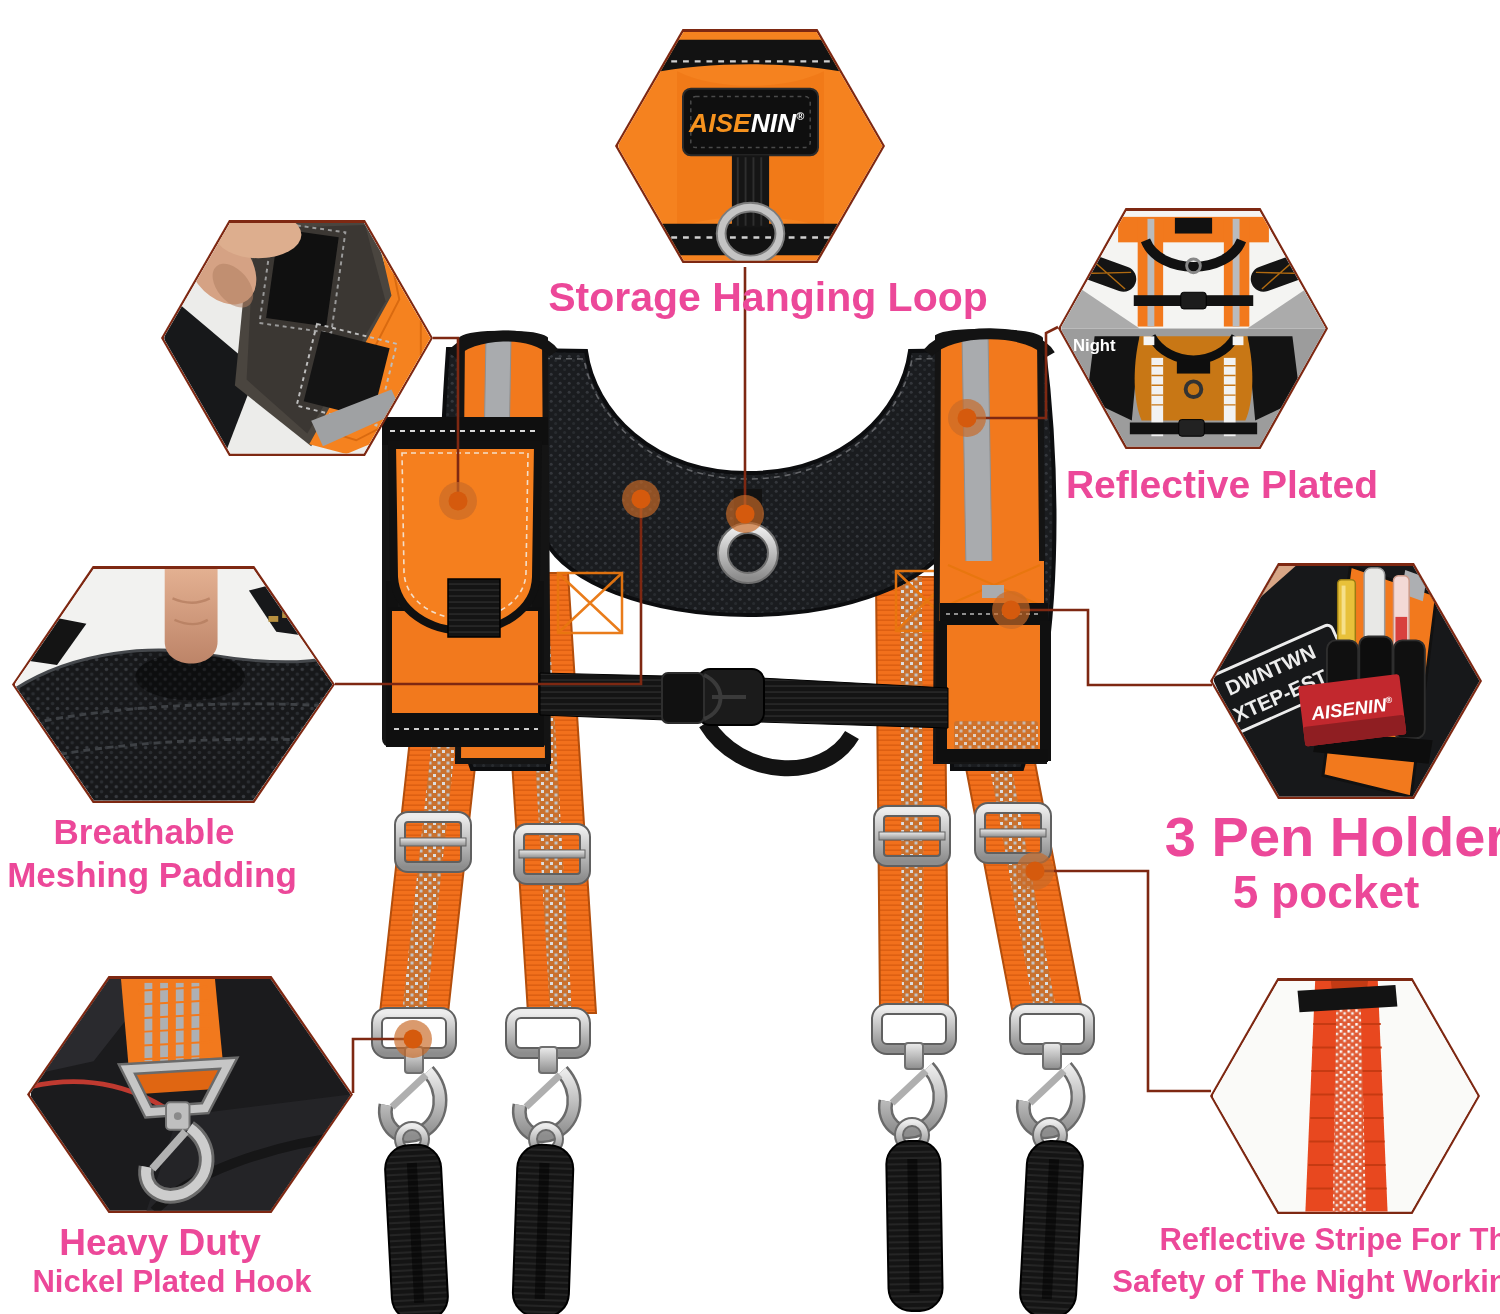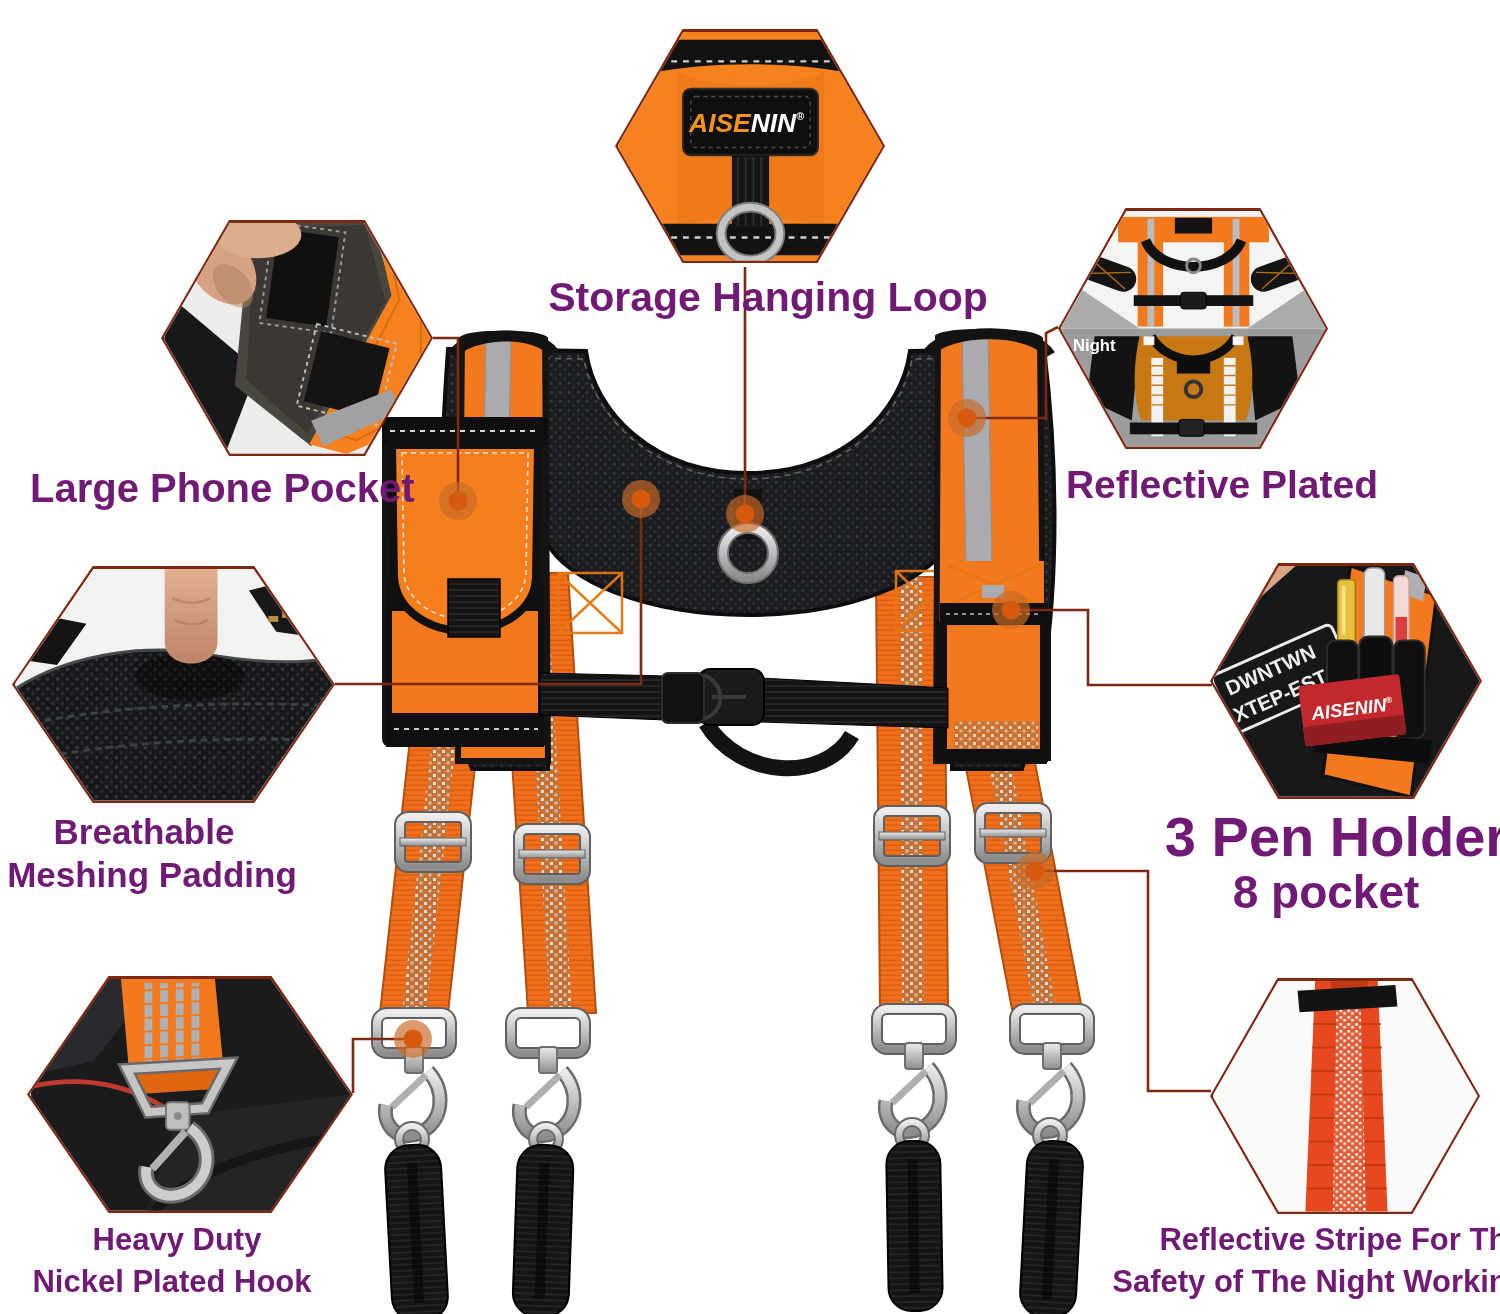--- a/index.html
+++ b/index.html
@@ -4,21 +4,21 @@
 <style>
   html,body{margin:0;padding:0;background:#ffffff;}
   #canvas{position:relative;width:1500px;height:1314px;background:#ffffff;overflow:hidden;
           font-family:"Liberation Sans", sans-serif;margin-top:21px;}
   #art{position:absolute;left:0;top:0;z-index:1;}
   .hex{position:absolute;z-index:2;background:#7E2812;
        clip-path:polygon(0% 50%,25% 0%,75% 0%,100% 50%,75% 100%,25% 100%);}
   .hex-in{position:absolute;left:2.5px;top:2.5px;right:2.5px;bottom:2.5px;background:#fff;
        clip-path:polygon(0% 50%,25% 0%,75% 0%,100% 50%,75% 100%,25% 100%);}
   .hex-in svg{display:block;width:100%;height:100%;}
-  .cap{position:absolute;z-index:3;font-weight:bold;color:#701a75;white-space:nowrap;
+  .cap{position:absolute;z-index:3;font-weight:bold;color:#ec4899;white-space:nowrap;
        line-height:1;transform:translateX(-50%);}
   .cap.left{transform:none;}
 </style>
 </head>
 <body>
 
 <div id="canvas">
 
 <svg id="art" width="1500" height="1314" viewBox="0 0 1500 1314">
   <defs>
@@ -489,24 +489,23 @@
             <line x1="96" y1="212" x2="177" y2="212"></line>
           </g>
    <polygon points="126,0 150,0 156,236 122,236" fill="url(#whitedot)"></polygon>
    <polygon points="120,0 158,0 156,16 122,18" fill="#C23A14"></polygon>
    <polygon points="86,10 186,4 188,26 88,32" fill="#131313"></polygon>
  </svg>
       </div>
 </div>
 
 <div class="cap" style="left:768px;top:256px;font-size:41px">Storage Hanging Loop</div>
-<div class="cap left" style="left:30px;top:447px;font-size:40px">Large Phone Pocket</div>
 <div class="cap" style="left:1222px;top:444px;font-size:39px">Reflective Plated</div>
 <div class="cap" style="left:144px;top:793px;font-size:35px">Breathable</div>
 <div class="cap" style="left:152px;top:836px;font-size:35px">Meshing Padding</div>
 <div class="cap" style="left:1336px;top:788px;font-size:56px">3 Pen Holder</div>
-<div class="cap" style="left:1326px;top:848px;font-size:46px">8 pocket</div>
-<div class="cap" style="left:177px;top:1203px;font-size:31px">Heavy Duty</div>
+<div class="cap" style="left:1326px;top:848px;font-size:46px">5 pocket</div>
+<div class="cap" style="left:160px;top:1203px;font-size:37px">Heavy Duty</div>
 <div class="cap" style="left:172px;top:1245px;font-size:31px">Nickel Plated Hook</div>
 <div class="cap" style="left:1342px;top:1203px;font-size:31px">Reflective Stripe For The</div>
 <div class="cap" style="left:1310px;top:1245px;font-size:31px">Safety of The Night Workin</div>
 
 </div>
 
 </body></html>

